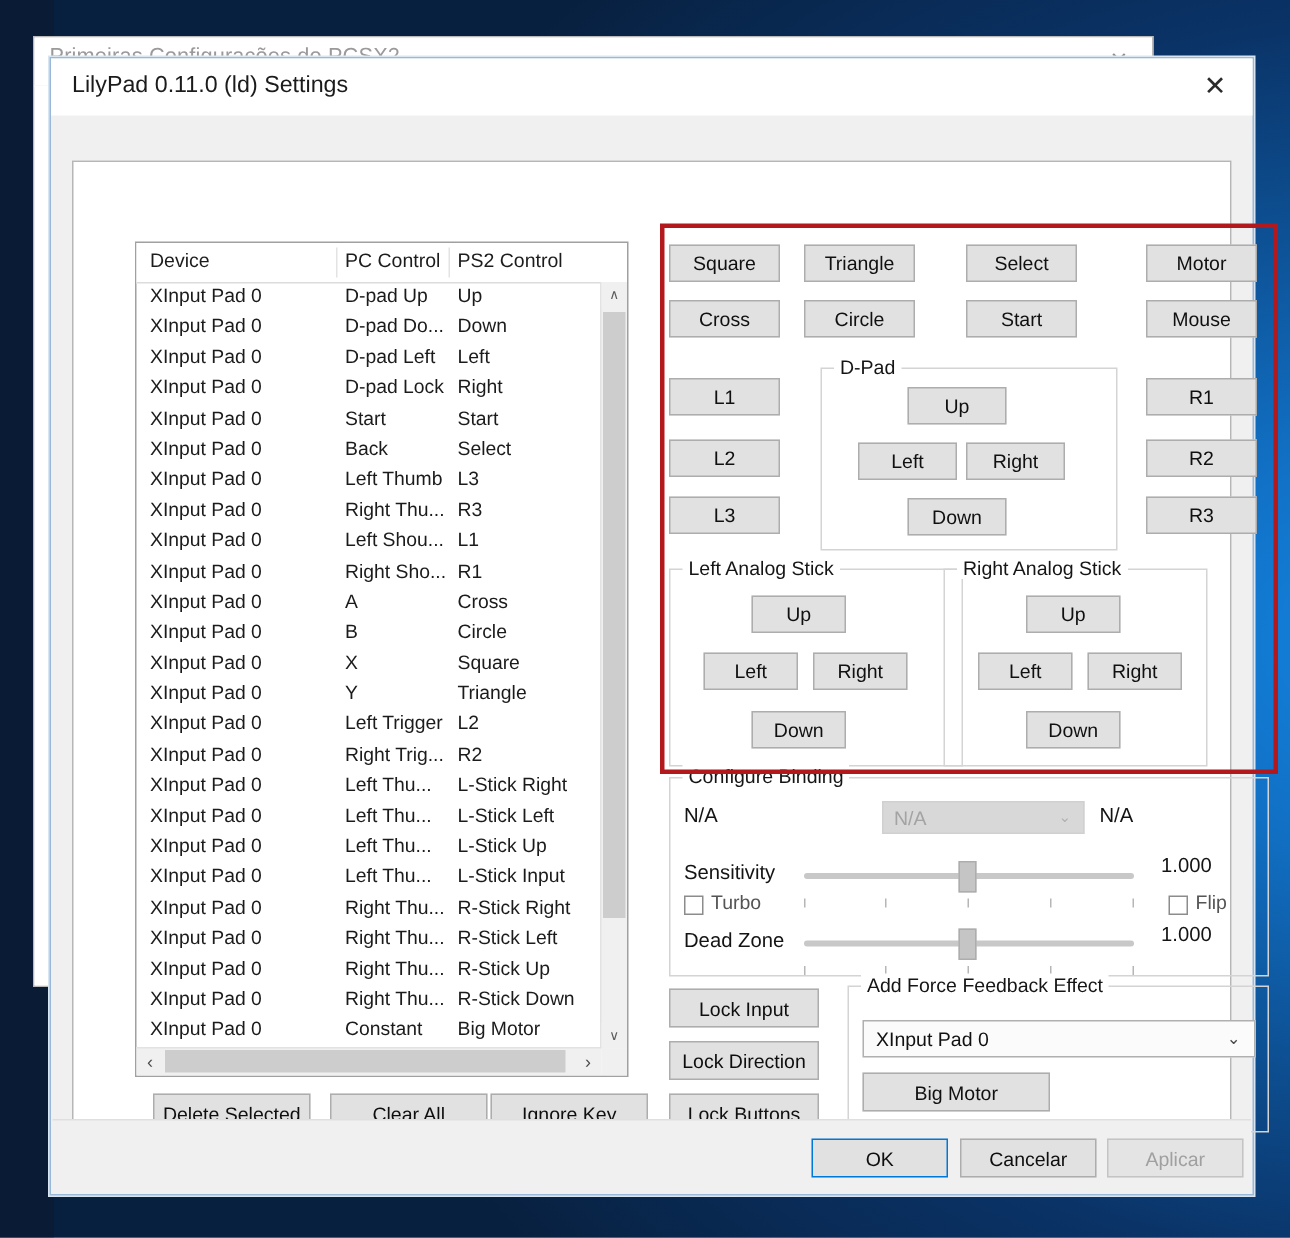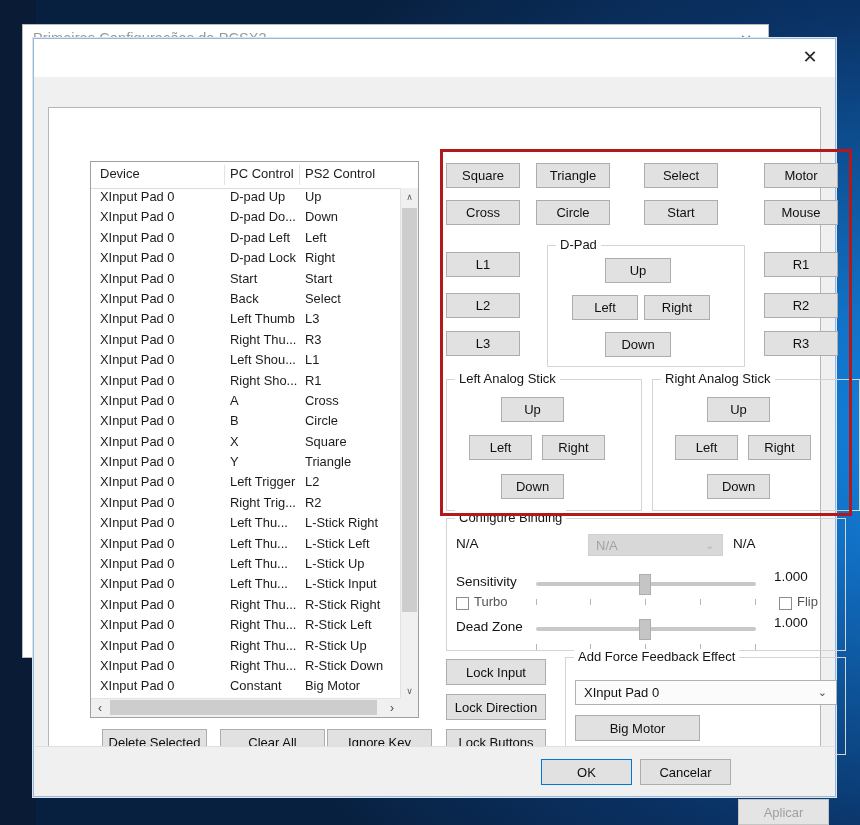--- a/index.html
+++ b/index.html
@@ -68,21 +68,21 @@
     border-top:1px solid #e2e2e2;}
   .hb-arrow{position:absolute;top:0;width:18px;height:17px;color:#4b4b4b;font-size:12px;
     display:flex;align-items:center;justify-content:center;cursor:default;}
   #hs-left{left:0;}#hs-right{right:0;}
   #hs-thumb{position:absolute;left:19px;top:1px;width:267px;height:15px;background:#cdcdcd;cursor:default;}
   #corner{position:absolute;right:0;bottom:0;width:17px;height:18px;background:#f0f0f0;}
   
   .btn{background:#e1e1e1;border:1px solid #adadad;box-sizing:border-box;
     font-size:13px;color:#0e0e0e;display:flex;align-items:center;justify-content:center;
     cursor:default;position:absolute;white-space:nowrap;}
-  .btn.disabled{color:#a0a0a0;background:#e4e4e4;border-color:#c4c4c4;margin-top:40px;}
+  .btn.disabled{color:#a0a0a0;background:#e4e4e4;border-color:#c4c4c4;}
   
   #act-delete{left:68px;top:690px;width:105px;height:26px;}
   #act-clear{left:186px;top:690px;width:105px;height:26px;}
   #act-ignore{left:293px;top:690px;width:105px;height:26px;}
   
   .padbtn{position:absolute;background:#e1e1e1;border:1px solid #adadad;box-sizing:border-box;
     font-size:13px;color:#101010;display:flex;align-items:center;justify-content:center;cursor:default;}
   #redbox{position:absolute;left:406px;top:110px;width:412px;height:367px;
     border:3px solid #b3181d;box-sizing:border-box;pointer-events:none;z-index:6;}
   
@@ -135,20 +135,21 @@
   <div id="bg-titlebar">
     <div id="bg-title">Primeiras Configurações do PCSX2</div>
     <div id="bg-close">✕</div>
   </div>
   <div id="bg-body"></div>
 </div>
 
 <div id="dialog">
 
   <div id="dlg-titlebar">
+    <div id="dlg-title">LilyPad 0.11.0 (ld) Settings</div>
     <div id="dlg-close">✕</div>
   </div>
 
 
   <div id="tabpage"></div>
 
   <div id="list-frame">
     <div id="list-head">
       <div class="hcell" style="left:9px;">Device</div>
       <div class="hcell" style="left:139px;">PC Control</div>
@@ -328,21 +329,21 @@
   </div>
 
   <div class="group" style="left:412px;top:340px;width:196px;height:132px;">
     <div class="group-label">Left Analog Stick</div>
     <div class="padbtn" style="left:54px;top:17px;width:63px;height:25px;">Up</div>
     <div class="padbtn" style="left:22px;top:55px;width:63px;height:25px;">Left</div>
     <div class="padbtn" style="left:95px;top:55px;width:63px;height:25px;">Right</div>
     <div class="padbtn" style="left:54px;top:94px;width:63px;height:25px;">Down</div>
   </div>
 
-  <div class="group" style="left:618px;top:340px;width:208px;height:132px;">
+  <div class="group" style="left:595px;top:340px;width:176px;height:132px;">
     <div class="group-label">Right Analog Stick</div>
     <div class="padbtn" style="left:54px;top:17px;width:63px;height:25px;">Up</div>
     <div class="padbtn" style="left:22px;top:55px;width:63px;height:25px;">Left</div>
     <div class="padbtn" style="left:95px;top:55px;width:63px;height:25px;">Right</div>
     <div class="padbtn" style="left:54px;top:94px;width:63px;height:25px;">Down</div>
   </div>
 
   <div id="redbox"></div>
 
   <div class="group" id="cfg-group">

